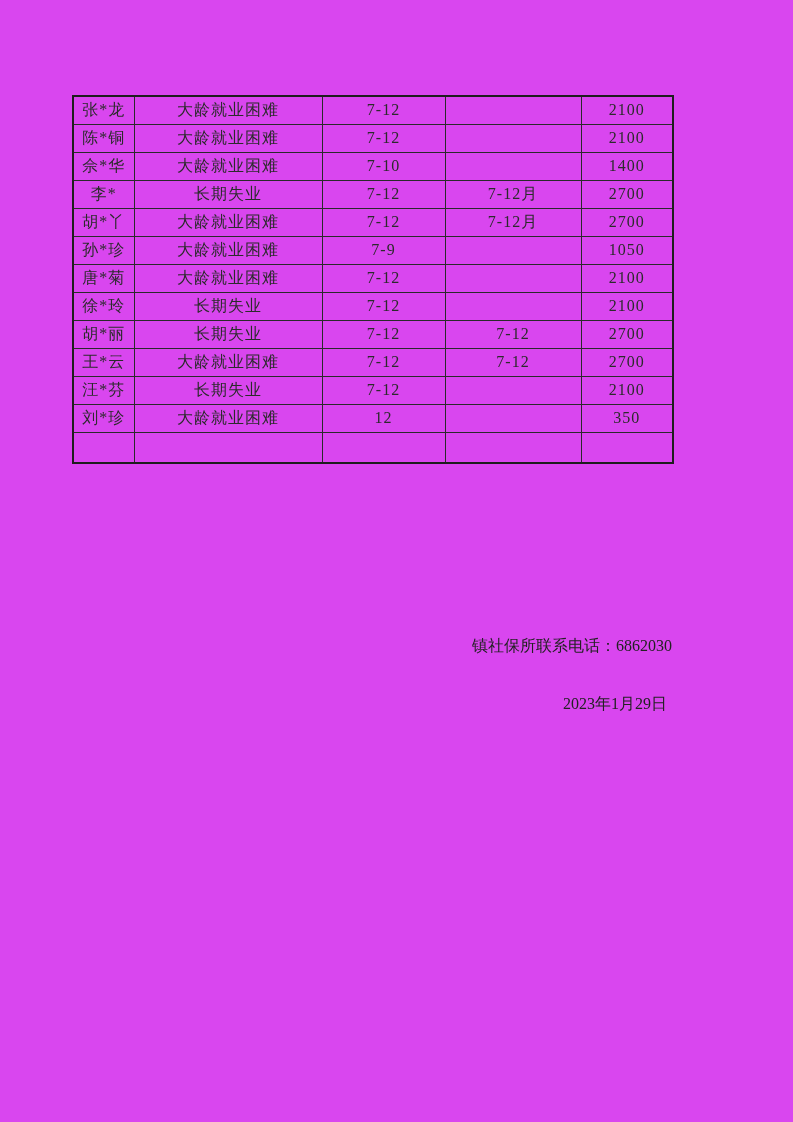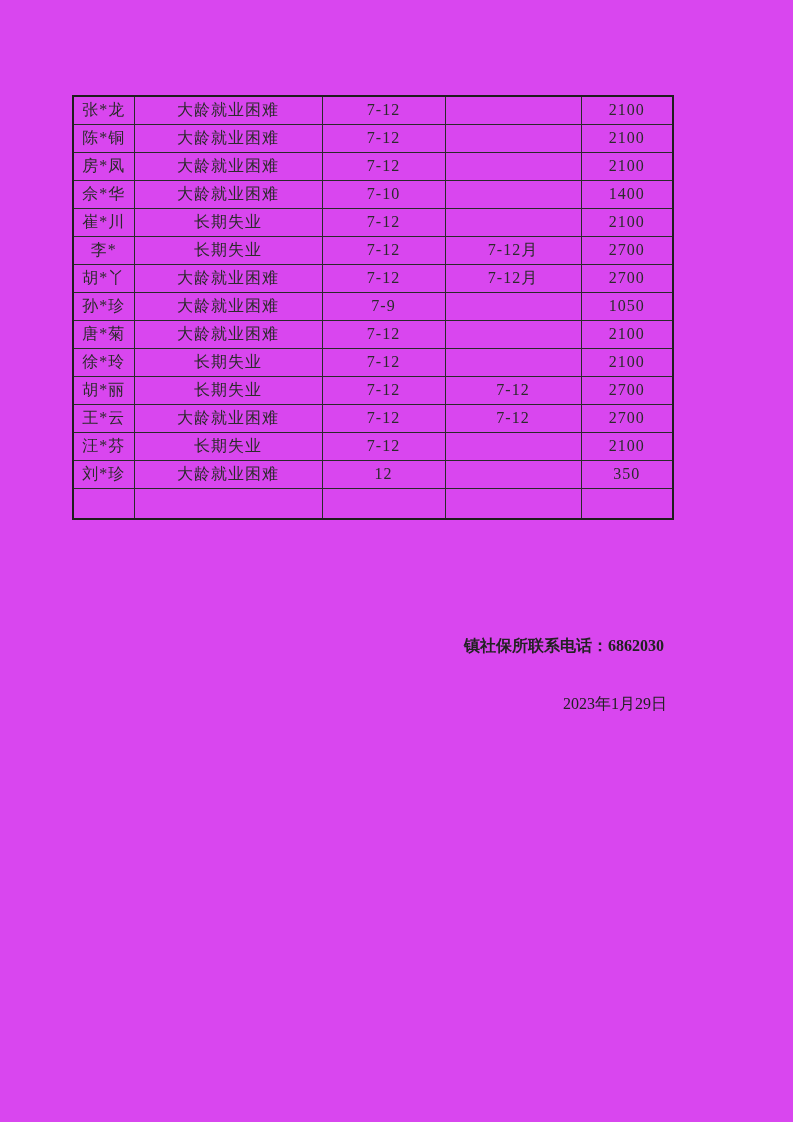--- a/index.html
+++ b/index.html
@@ -36,21 +36,21 @@
     white-space: nowrap;
     color: #2b2b2b;
   }
   table.subsidy-table tr:last-child td { height: 31px; }
   .footer-line {
     position: absolute;
     font-size: 16px;
     color: #222222;
     white-space: nowrap;
   }
-  .contact-line { top: 636px; right: 129px; font-weight: bold; }
+  .contact-line { top: 636px; right: 121px; }
   .date-line    { top: 670px; right: 126px; margin-top: 24px; }
 </style>
 </head>
 <body>
 
 <div class="page">
 
   <table class="subsidy-table">
     <colgroup>
       <col style="width:61px">
@@ -69,46 +69,32 @@
     </tr>
 
     <tr>
       <td>陈*铜</td>
       <td>大龄就业困难</td>
       <td>7-12</td>
       <td></td>
       <td>2100</td>
     </tr>
 
-    <tr>
-      <td>房*凤</td>
-      <td>大龄就业困难</td>
-      <td>7-12</td>
-      <td></td>
-      <td>2100</td>
-    </tr>
 
 
 
 
     <tr>
       <td>佘*华</td>
       <td>大龄就业困难</td>
       <td>7-10</td>
       <td></td>
       <td>1400</td>
     </tr>
 
-    <tr>
-      <td>崔*川</td>
-      <td>长期失业</td>
-      <td>7-12</td>
-      <td></td>
-      <td>2100</td>
-    </tr>
 
     <tr>
       <td>李*</td>
       <td>长期失业</td>
       <td>7-12</td>
       <td>7-12月</td>
       <td>2700</td>
     </tr>
 
     <tr>

